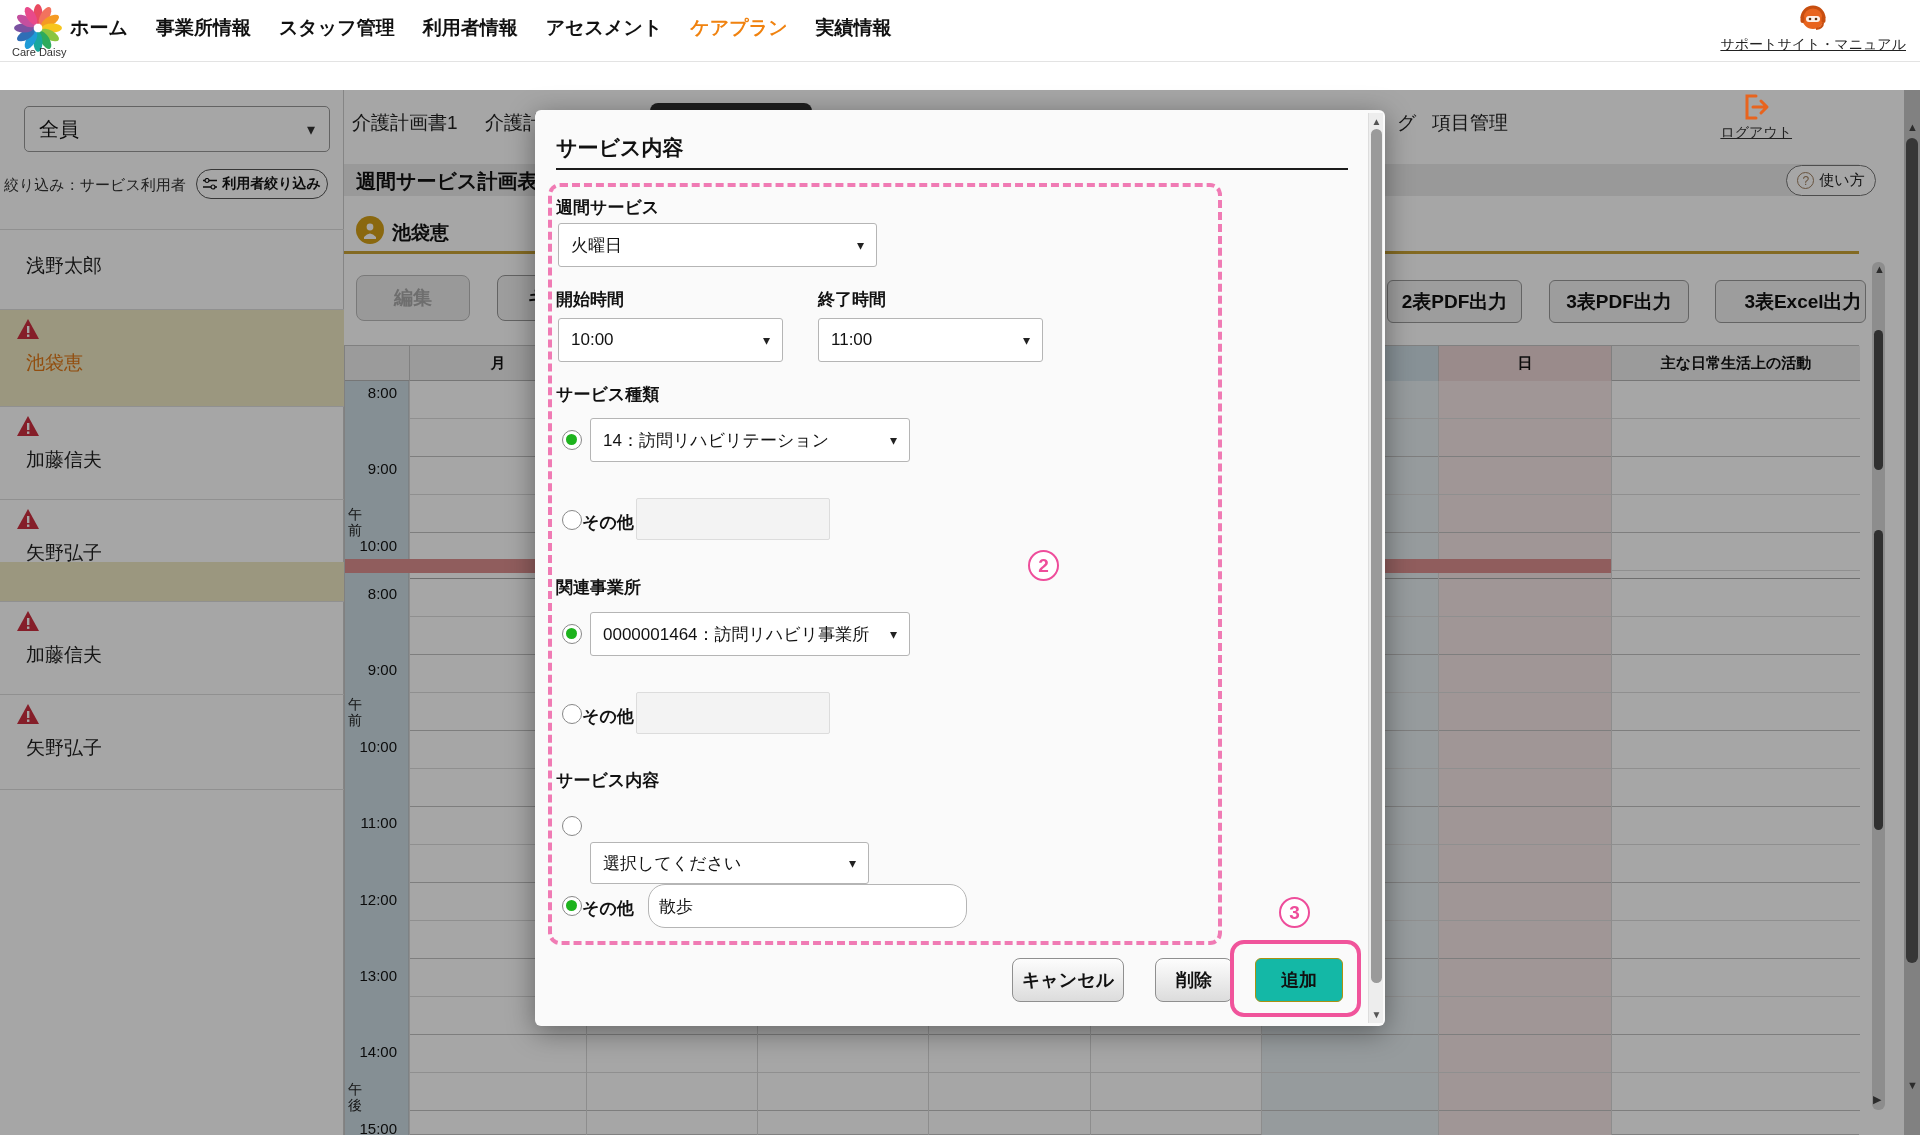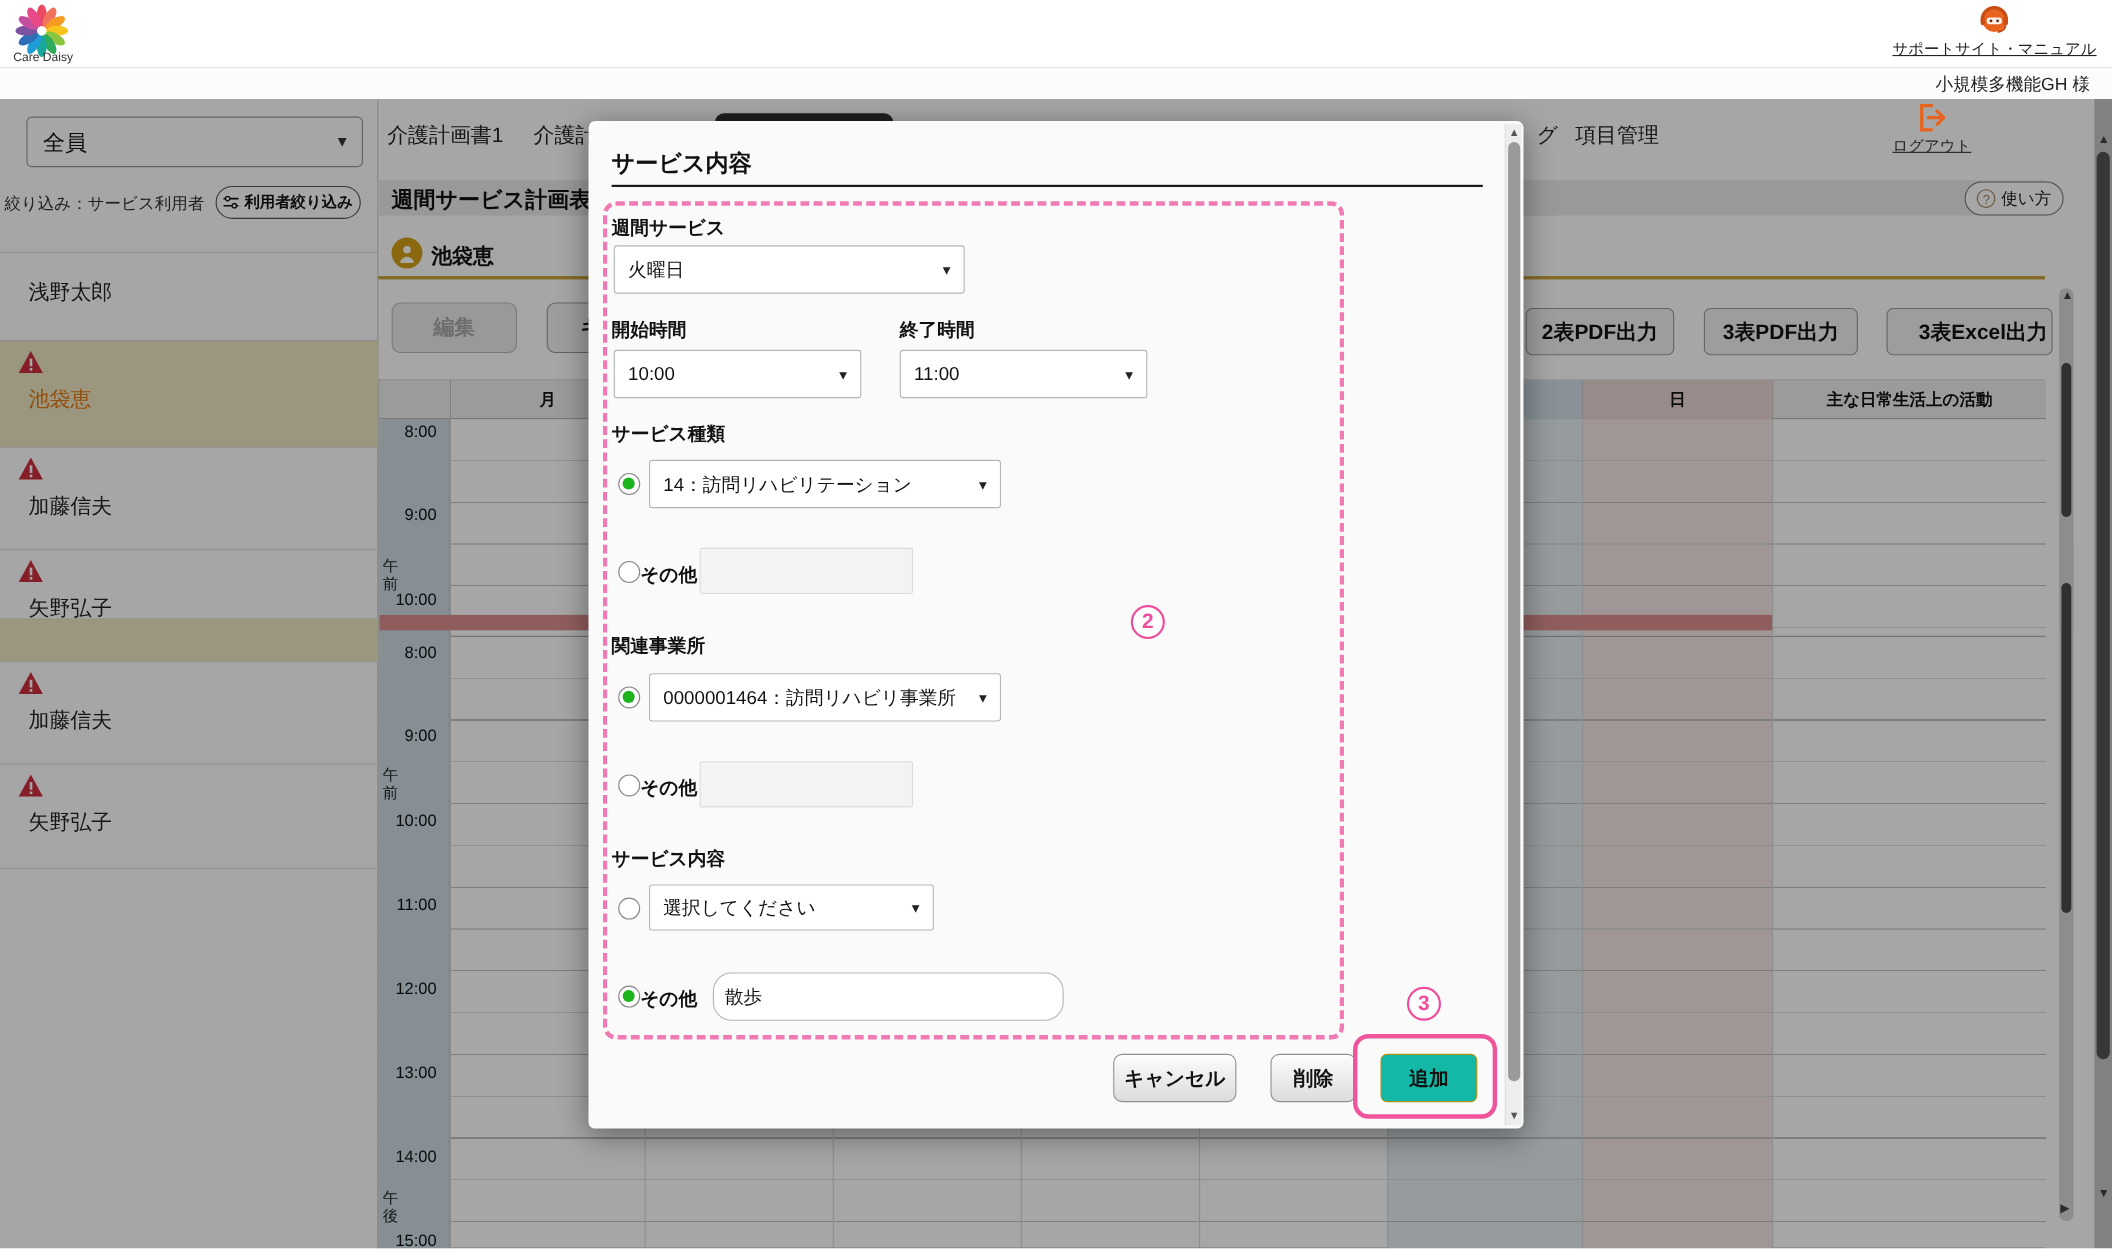--- a/index.html
+++ b/index.html
@@ -136,20 +136,29 @@
         <g fill="#c44f9e" transform="rotate(300)">
             <ellipse cx="0" cy="-14" rx="4.5" ry="10"></ellipse>
           </g>
         <g fill="#e84a8a" transform="rotate(330)">
             <ellipse cx="0" cy="-14" rx="4.5" ry="10"></ellipse>
           </g>
         <circle cx="0" cy="0" r="4" fill="#fff"></circle>
       </g>
     </svg>
     <span class="brand-text">Care Daisy</span>
+    <nav class="nav-items">
+      <span class="nav-item">ホーム</span>
+      <span class="nav-item">事業所情報</span>
+      <span class="nav-item">スタッフ管理</span>
+      <span class="nav-item">利用者情報</span>
+      <span class="nav-item">アセスメント</span>
+      <span class="nav-item active">ケアプラン</span>
+      <span class="nav-item">実績情報</span>
+    </nav>
     <div class="nav-right">
       <div class="nav-link">
         <svg width="32" height="30" viewBox="0 0 32 30" style="display:block;margin:0 auto;">
           <circle cx="16" cy="14" r="11" fill="#e8641e"></circle>
           <rect x="9" y="12" width="14" height="6" rx="3" fill="#fff" opacity="0.9"></rect>
           <circle cx="13" cy="15" r="1.3" fill="#5a3010"></circle>
             <circle cx="19" cy="15" r="1.3" fill="#5a3010"></circle>
           <path d="M5 14 a11 11 0 0 1 22 0" fill="none" stroke="#c74e10" stroke-width="3"></path>
           <rect x="3.5" y="12" width="4" height="7" rx="2" fill="#c74e10"></rect>
           <rect x="24.5" y="12" width="4" height="7" rx="2" fill="#c74e10"></rect>
@@ -159,23 +168,20 @@
       </div>
       <div class="nav-link">
         <svg width="28" height="30" viewBox="0 0 28 30" style="display:block;margin:0 auto;">
           <path d="M14 4 H5 V26 H14" fill="none" stroke="#e8641e" stroke-width="3" stroke-linecap="round"></path>
           <path d="M11 15 H24 M19 9 L25 15 L19 21" fill="none" stroke="#e8641e" stroke-width="3" stroke-linecap="round" stroke-linejoin="round"></path>
         </svg>
         <span class="lbl">ログアウト</span>
       </div>
     </div>
   </header>
-  <div class="account-strip">
-    <span class="acct">小規模多機能GH 様</span>
-  </div>
 
   <div class="app">
 
     <aside class="sidebar">
       <div class="scope-select">
         <span>全員</span>
         <span class="chev">▾</span>
       </div>
       <div class="filter-label">絞り込み：サービス利用者</div>
       <div class="filter-btn">
@@ -365,21 +371,21 @@
     <div class="m-select" style="left:55px;top:502px;width:320px;">
       <span>0000001464：訪問リハビリ事業所</span>
       <span class="chev">▾</span>
     </div>
     <div class="radio" style="left:27px;top:594px;"></div>
     <span class="m-label" style="left:47px;top:595px;">その他</span>
     <input class="m-input" style="left: 101px; top: 582px; width: 194px;" disabled="" value="">
 
     <span class="m-label" style="left:21px;top:659px;">サービス内容</span>
     <div class="radio" style="left:27px;top:706px;"></div>
-    <div class="m-select" style="left:55px;top:694px;width:259px;height:42px;">
+    <div class="m-select" style="left:55px;top:732px;width:279px;height:42px;">
       <span>選択してください</span>
       <span class="chev">▾</span>
     </div>
     <div class="radio checked" style="left:27px;top:786px;"></div>
     <span class="m-label" style="left:47px;top:787px;">その他</span>
     <input class="m-input enabled" style="left: 113px; top: 774px; width: 319px; border-radius: 17px;" value="散歩">
 
     <div class="circ-num" style="left:744px;top:787px;">3</div>
 
     <div class="m-btn" style="left:477px;width:112px;">キャンセル</div>

